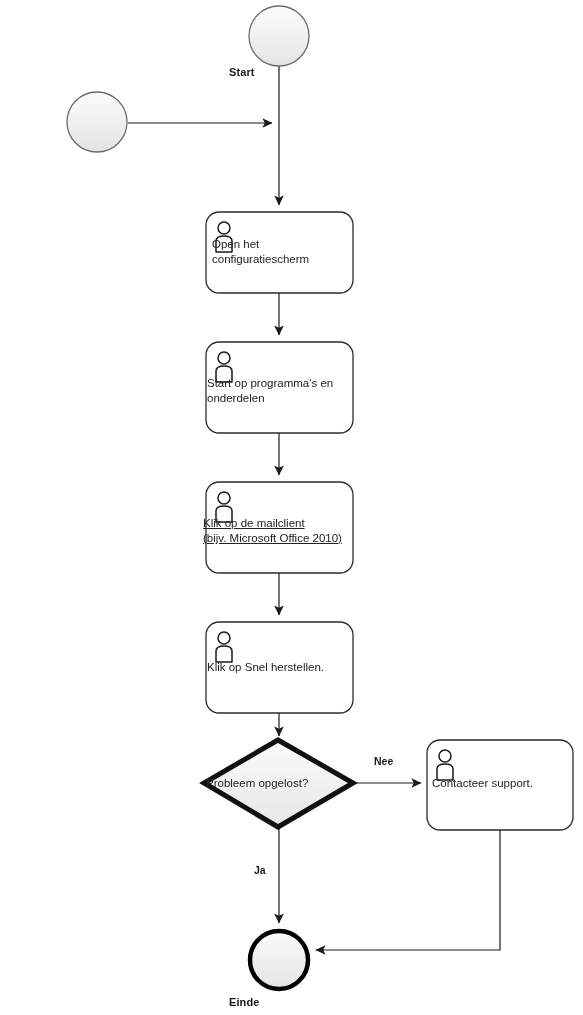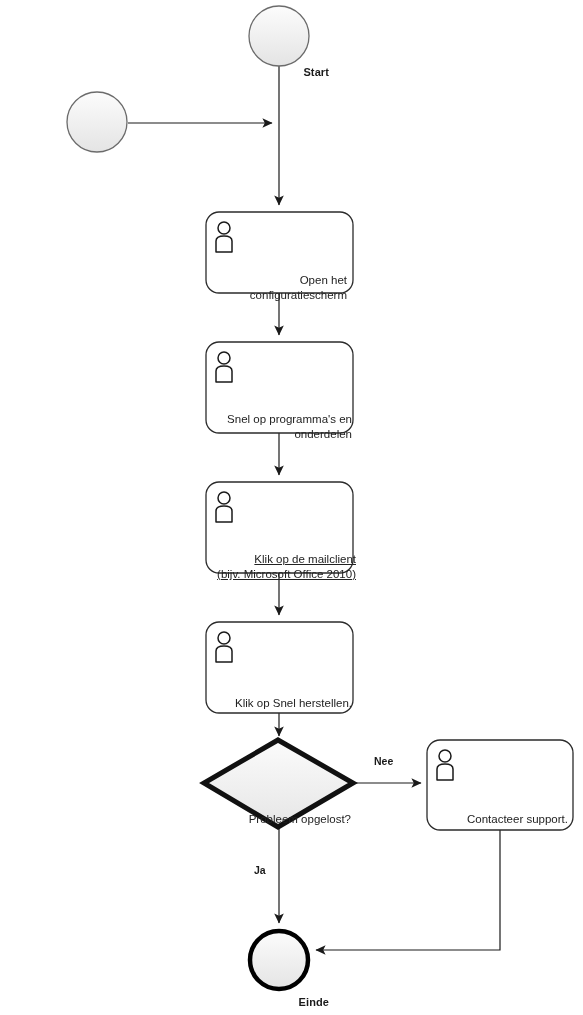--- a/index.html
+++ b/index.html
@@ -19,34 +19,33 @@
   }
   svg.layer {
     position: absolute;
     top: 0;
     left: 0;
     width: 583px;
     height: 1015px;
   }
   .node-label {
     position: absolute;
-    text-align: right;
+    text-align: left;
     font-size: 11px;
     font-weight: bold;
     color: #1a1a1a;
     line-height: 14px;
     letter-spacing: 0.1px;
   }
   .box-text {
     position: absolute;
-    text-align: right;
+    text-align: left;
     font-size: 11.5px;
     color: #222222;
     line-height: 15px;
-    margin-top: 36px;
   }
   .edge-label {
     position: absolute;
     font-size: 10.5px;
     font-weight: bold;
     color: #1a1a1a;
   }
 </style>
 </head>
 <body>
@@ -163,21 +162,21 @@
 
   <div class="node-label" style="left:229px; top:65px; width:100px;">Start</div>
 
 
   <div class="box-text" style="left:212px; top:237px; width:135px;">
     <div>Open het</div>
     <div>configuratiescherm</div>
   </div>
 
   <div class="box-text" style="left:207px; top:376px; width:145px;">
-    <div>Snel op programma's en</div>
+    <div>Start op programma's en</div>
     <div>onderdelen</div>
   </div>
 
   <div class="box-text" style="left:203px; top:516px; width:153px;text-decoration:underline;">
     <div>Klik op de mailclient</div>
     <div>(bijv. Microsoft Office 2010)</div>
   </div>
 
   <div class="box-text" style="left:207px; top:660px; width:145px;">
     <div>Klik op Snel herstellen.</div>

